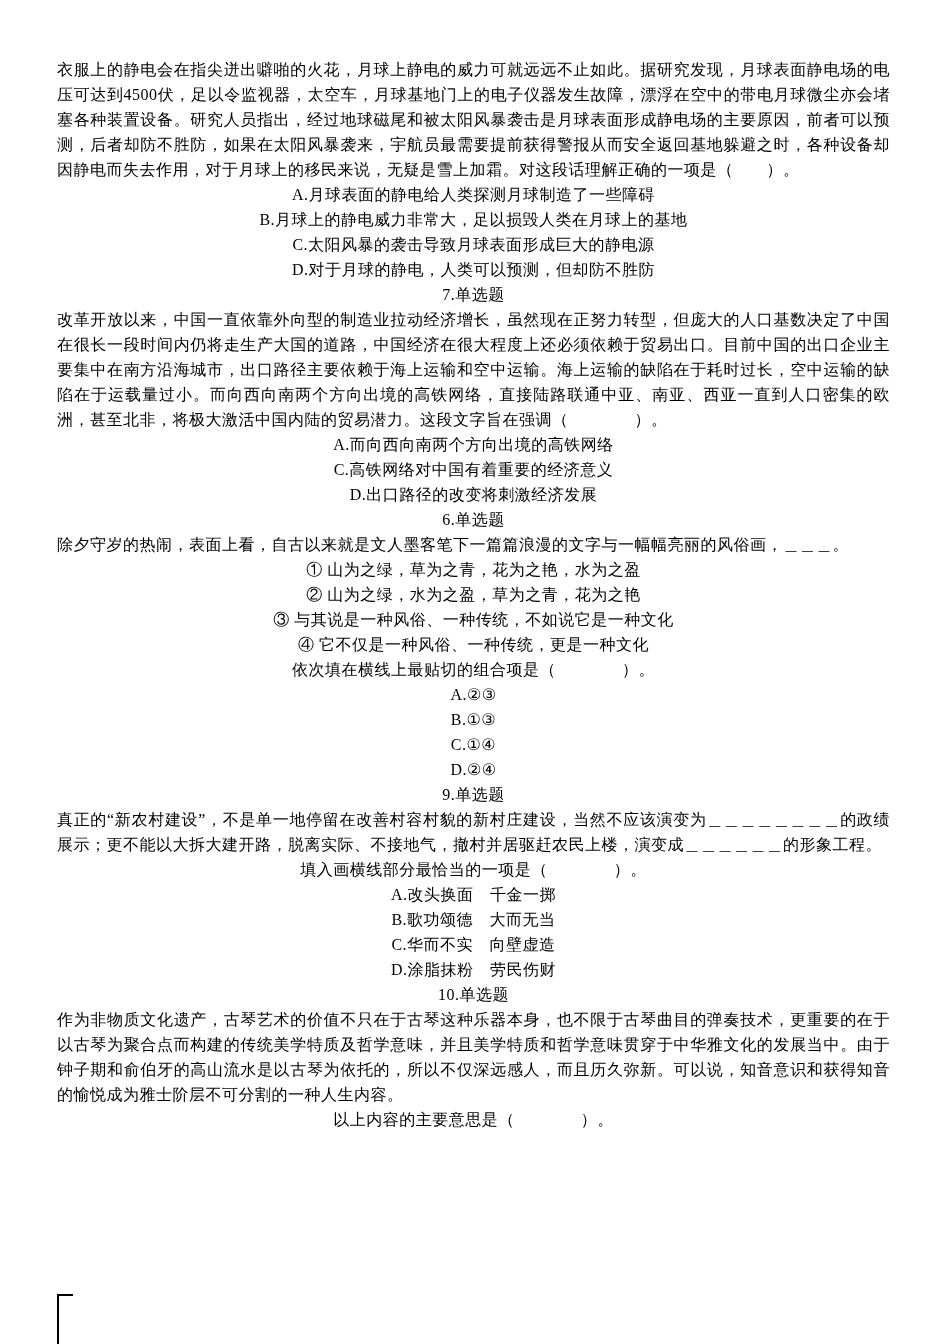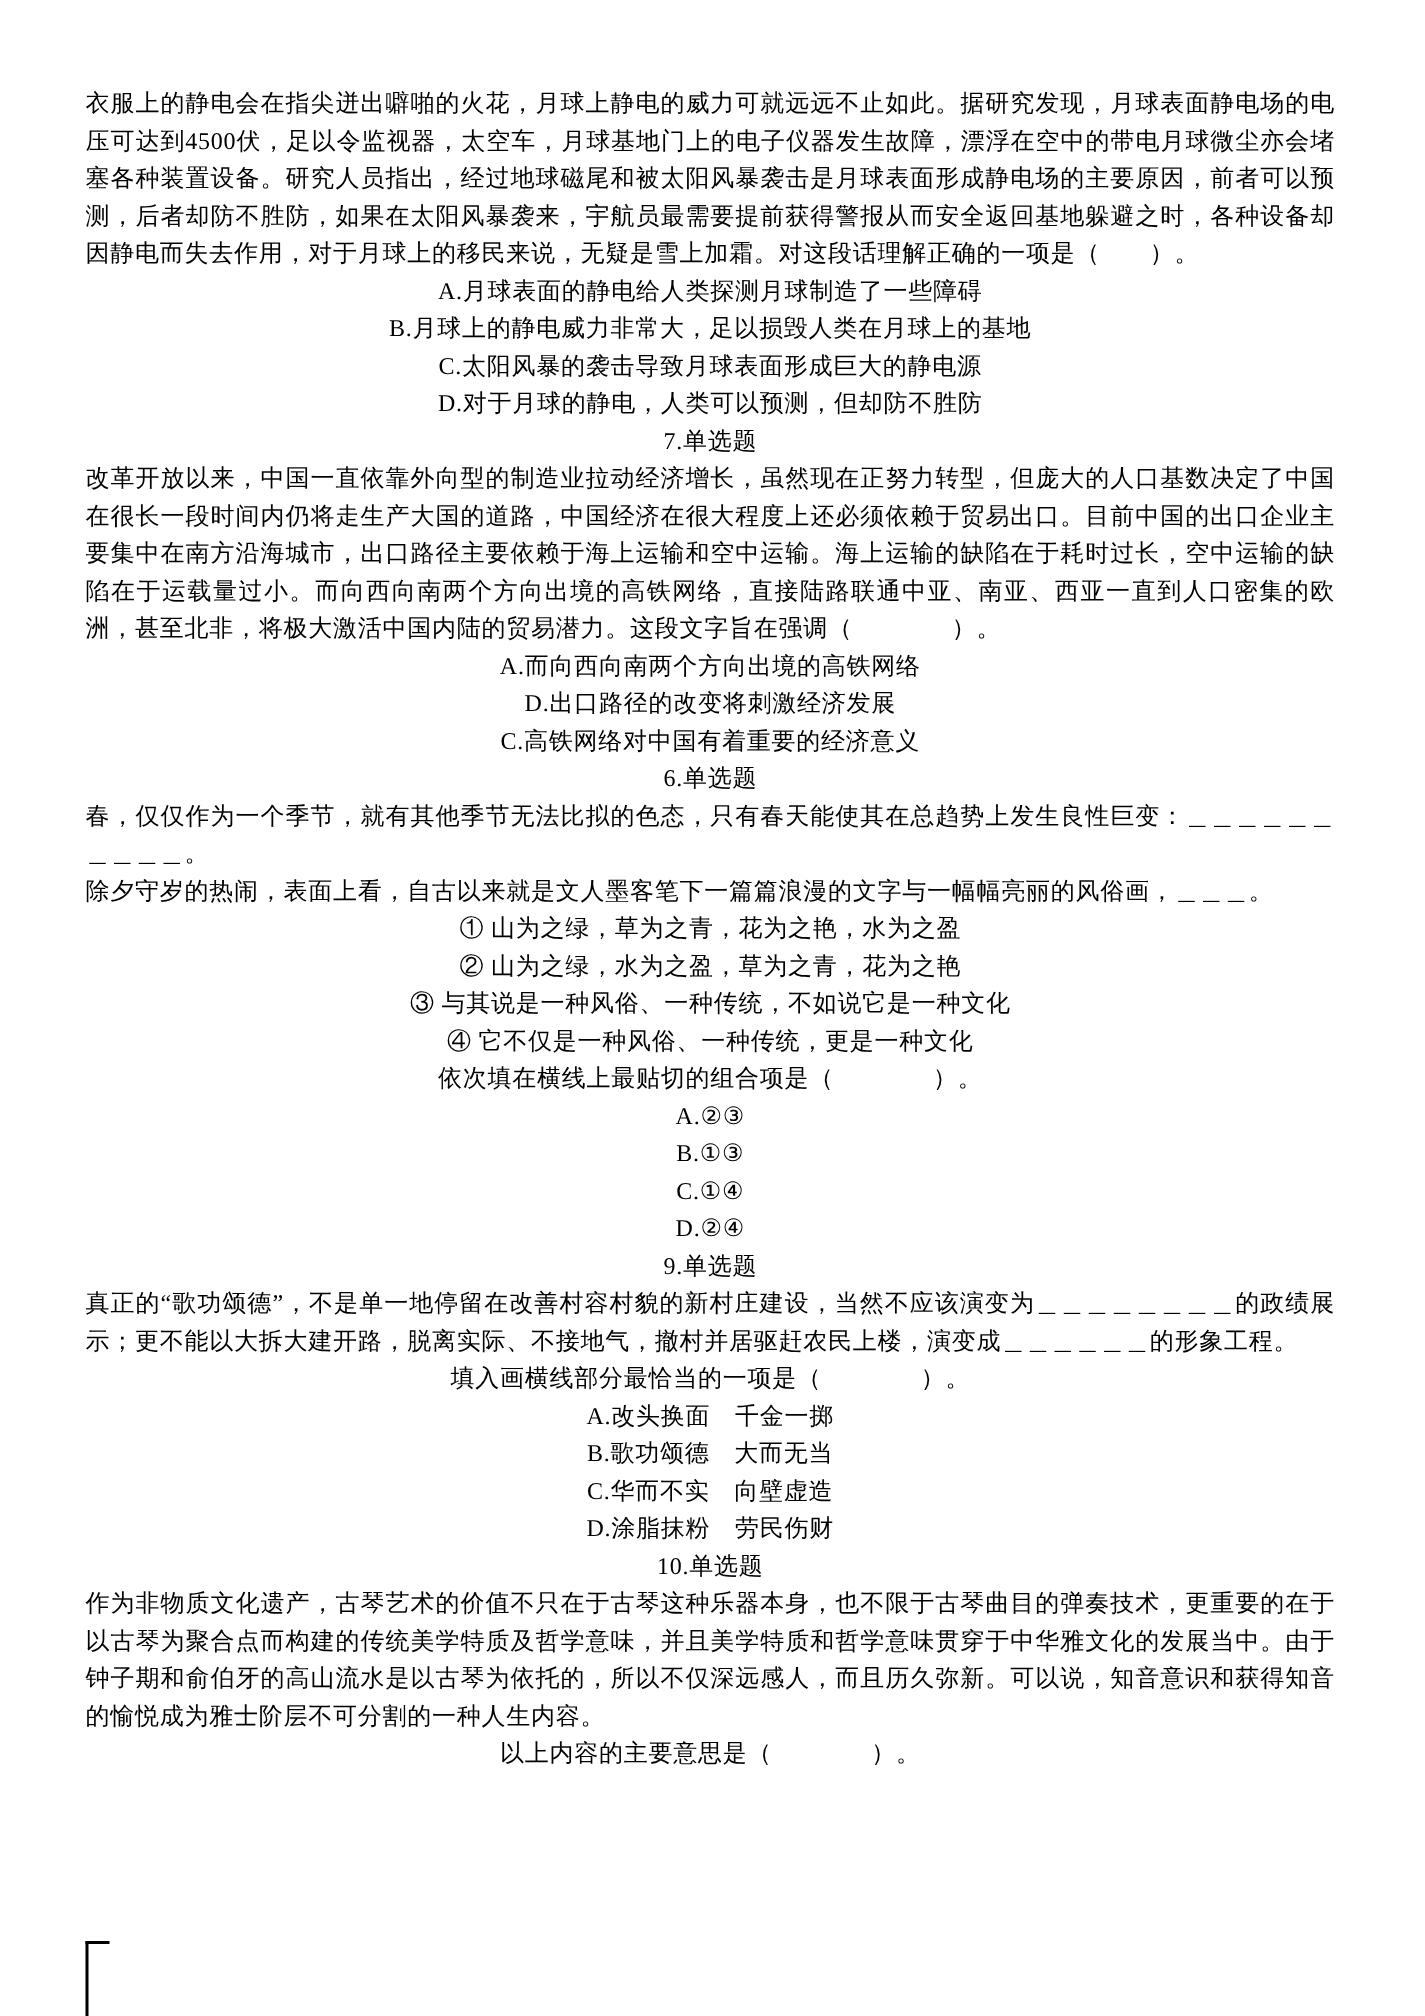--- a/index.html
+++ b/index.html
@@ -39,36 +39,35 @@
 <div class="page">
   <div class="corner-mark"></div>
 <div class="block passage">衣服上的静电会在指尖迸出噼啪的火花，月球上静电的威力可就远远不止如此。据研究发现，月球表面静电场的电压可达到4500伏，足以令监视器，太空车，月球基地门上的电子仪器发生故障，漂浮在空中的带电月球微尘亦会堵塞各种装置设备。研究人员指出，经过地球磁尾和被太阳风暴袭击是月球表面形成静电场的主要原因，前者可以预测，后者却防不胜防，如果在太阳风暴袭来，宇航员最需要提前获得警报从而安全返回基地躲避之时，各种设备却因静电而失去作用，对于月球上的移民来说，无疑是雪上加霜。对这段话理解正确的一项是（　　）。</div>
     <div class="block option">A.月球表面的静电给人类探测月球制造了一些障碍</div>
     <div class="block option">B.月球上的静电威力非常大，足以损毁人类在月球上的基地</div>
     <div class="block option">C.太阳风暴的袭击导致月球表面形成巨大的静电源</div>
     <div class="block option">D.对于月球的静电，人类可以预测，但却防不胜防</div>
     <div class="block heading">7.单选题</div>
     <div class="block passage">改革开放以来，中国一直依靠外向型的制造业拉动经济增长，虽然现在正努力转型，但庞大的人口基数决定了中国在很长一段时间内仍将走生产大国的道路，中国经济在很大程度上还必须依赖于贸易出口。目前中国的出口企业主要集中在南方沿海城市，出口路径主要依赖于海上运输和空中运输。海上运输的缺陷在于耗时过长，空中运输的缺陷在于运载量过小。而向西向南两个方向出境的高铁网络，直接陆路联通中亚、南亚、西亚一直到人口密集的欧洲，甚至北非，将极大激活中国内陆的贸易潜力。这段文字旨在强调（　　　　）。</div>
     <div class="block option">A.而向西向南两个方向出境的高铁网络</div>
+    <div class="block option">C.高铁网络对中国有着重要的经济意义</div>
     <div class="block option">D.出口路径的改变将刺激经济发展</div>
-    <div class="block option">C.高铁网络对中国有着重要的经济意义</div>
     <div class="block heading">6.单选题</div>
-    <div class="block passage">春，仅仅作为一个季节，就有其他季节无法比拟的色态，只有春天能使其在总趋势上发生良性巨变：＿＿＿＿＿＿＿＿＿＿。</div>
     <div class="block passage">除夕守岁的热闹，表面上看，自古以来就是文人墨客笔下一篇篇浪漫的文字与一幅幅亮丽的风俗画，＿＿＿。</div>
     <div class="block item">① 山为之绿，草为之青，花为之艳，水为之盈</div>
     <div class="block item">② 山为之绿，水为之盈，草为之青，花为之艳</div>
     <div class="block item">③ 与其说是一种风俗、一种传统，不如说它是一种文化</div>
     <div class="block item">④ 它不仅是一种风俗、一种传统，更是一种文化</div>
     <div class="block prompt">依次填在横线上最贴切的组合项是（　　　　）。</div>
     <div class="block option">A.②③</div>
     <div class="block option">B.①③</div>
     <div class="block option">C.①④</div>
     <div class="block option">D.②④</div>
     <div class="block heading">9.单选题</div>
-    <div class="block passage">真正的“歌功颂德”，不是单一地停留在改善村容村貌的新村庄建设，当然不应该演变为＿＿＿＿＿＿＿＿的政绩展示；更不能以大拆大建开路，脱离实际、不接地气，撤村并居驱赶农民上楼，演变成＿＿＿＿＿＿的形象工程。</div>
+    <div class="block passage">真正的“新农村建设”，不是单一地停留在改善村容村貌的新村庄建设，当然不应该演变为＿＿＿＿＿＿＿＿的政绩展示；更不能以大拆大建开路，脱离实际、不接地气，撤村并居驱赶农民上楼，演变成＿＿＿＿＿＿的形象工程。</div>
     <div class="block prompt">填入画横线部分最恰当的一项是（　　　　）。</div>
     <div class="block option">A.改头换面　千金一掷</div>
     <div class="block option">B.歌功颂德　大而无当</div>
     <div class="block option">C.华而不实　向壁虚造</div>
     <div class="block option">D.涂脂抹粉　劳民伤财</div>
     <div class="block heading">10.单选题</div>
     <div class="block passage">作为非物质文化遗产，古琴艺术的价值不只在于古琴这种乐器本身，也不限于古琴曲目的弹奏技术，更重要的在于以古琴为聚合点而构建的传统美学特质及哲学意味，并且美学特质和哲学意味贯穿于中华雅文化的发展当中。由于钟子期和俞伯牙的高山流水是以古琴为依托的，所以不仅深远感人，而且历久弥新。可以说，知音意识和获得知音的愉悦成为雅士阶层不可分割的一种人生内容。</div>
     <div class="block prompt">以上内容的主要意思是（　　　　）。</div>
   </div>
 

